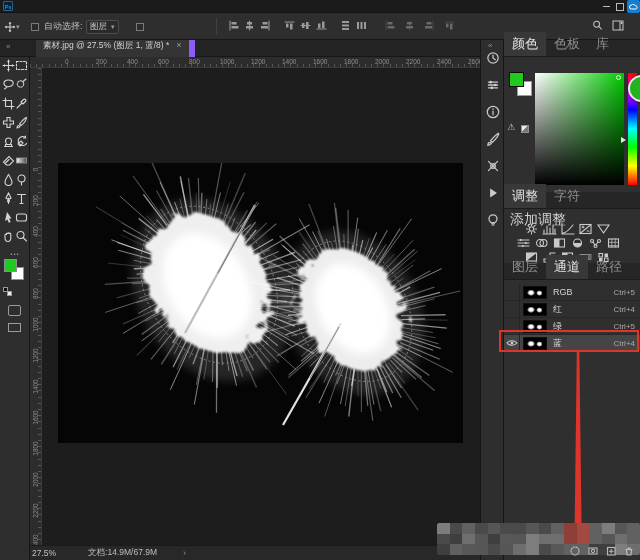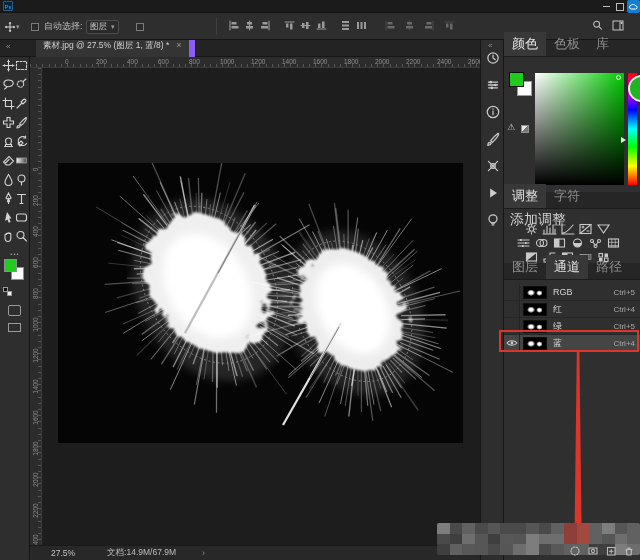--- a/index.html
+++ b/index.html
@@ -98,21 +98,21 @@
      background-image:radial-gradient(ellipse 5px 4px at 32% 52%,#fff 35%,rgba(255,255,255,.3) 70%,transparent 78%),
                       radial-gradient(ellipse 4px 3.5px at 70% 55%,#fff 35%,rgba(255,255,255,.3) 70%,transparent 78%);}
   .ch-name{font-size:9px;color:#d6d6d6;margin-left:6px;flex:1 1 auto;}
   .ch-key{font-size:8px;color:#a9a9a9;margin-right:5px;}
   .ch-bottom{position:absolute;left:0;bottom:2px;width:136px;height:13px;display:flex;justify-content:flex-end;
              gap:6px;padding-right:5px;opacity:.85;z-index:26;}
 
   
   .status-bar{position:absolute;left:30px;top:545px;width:450px;height:15px;background:#282828;
               border-top:1px solid #1a1a1a;display:flex;align-items:center;font-size:8.5px;color:#c3c3c3;}
-  .status-zoom{margin-left:21px;}
+  .status-zoom{margin-left:2px;}
   .status-doc{margin-left:32px;color:#bdbdbd;}
   .status-chev{margin-left:26px;color:#8f8f8f;font-size:9px;}
 
   
   .red-box{position:absolute;left:499px;top:330px;width:140px;height:22px;border:2px solid #dd352b;z-index:28;pointer-events:none;}
   .red-arrow{position:absolute;left:0;top:0;z-index:24;pointer-events:none;}
   .mosaic{position:absolute;left:437px;top:523px;width:203px;height:32px;z-index:25;display:grid;
           grid-template-columns:repeat(16,1fr);grid-template-rows:repeat(3,1fr);overflow:hidden;border-radius:2px;}
   .mosaic div{width:100%;height:100%;}
 

